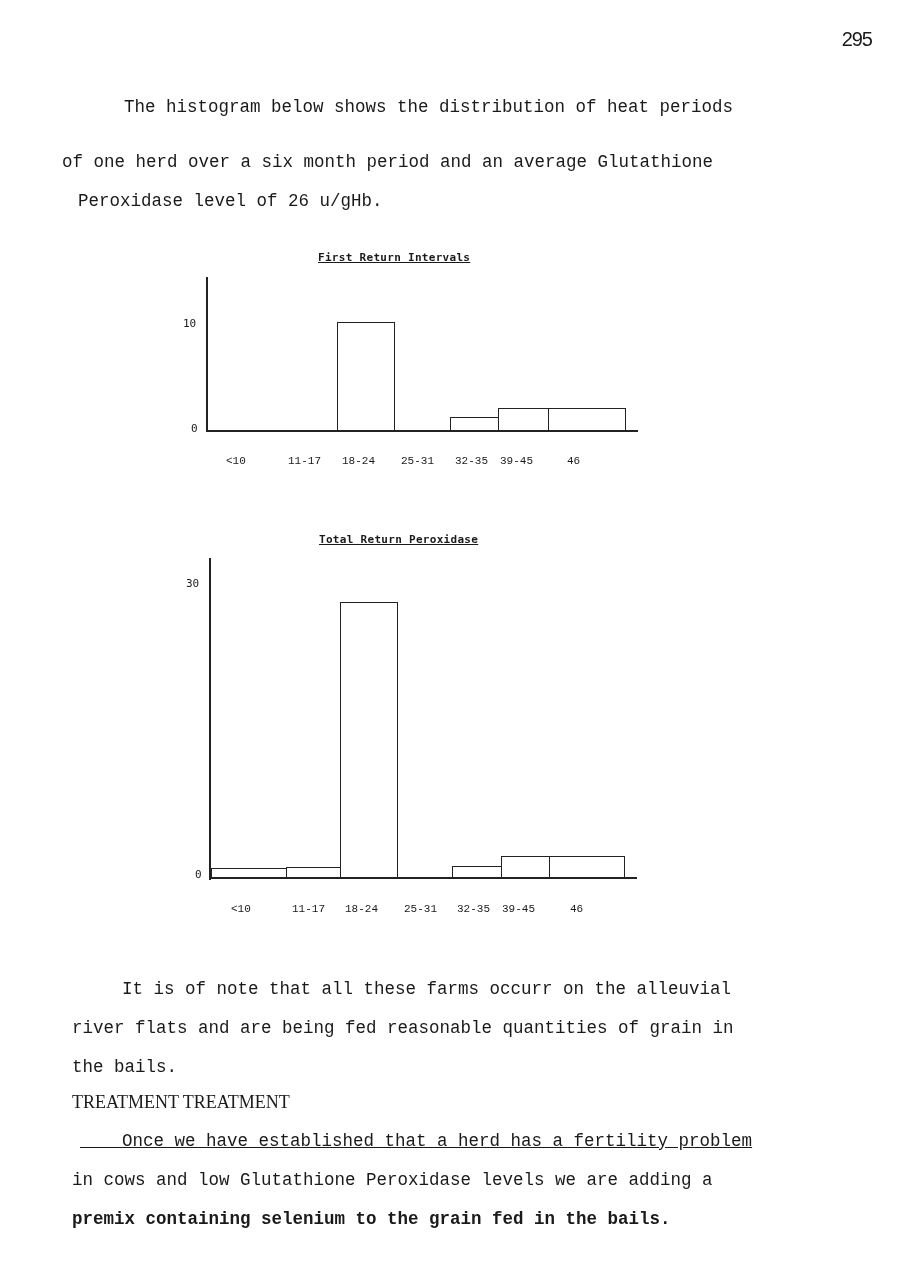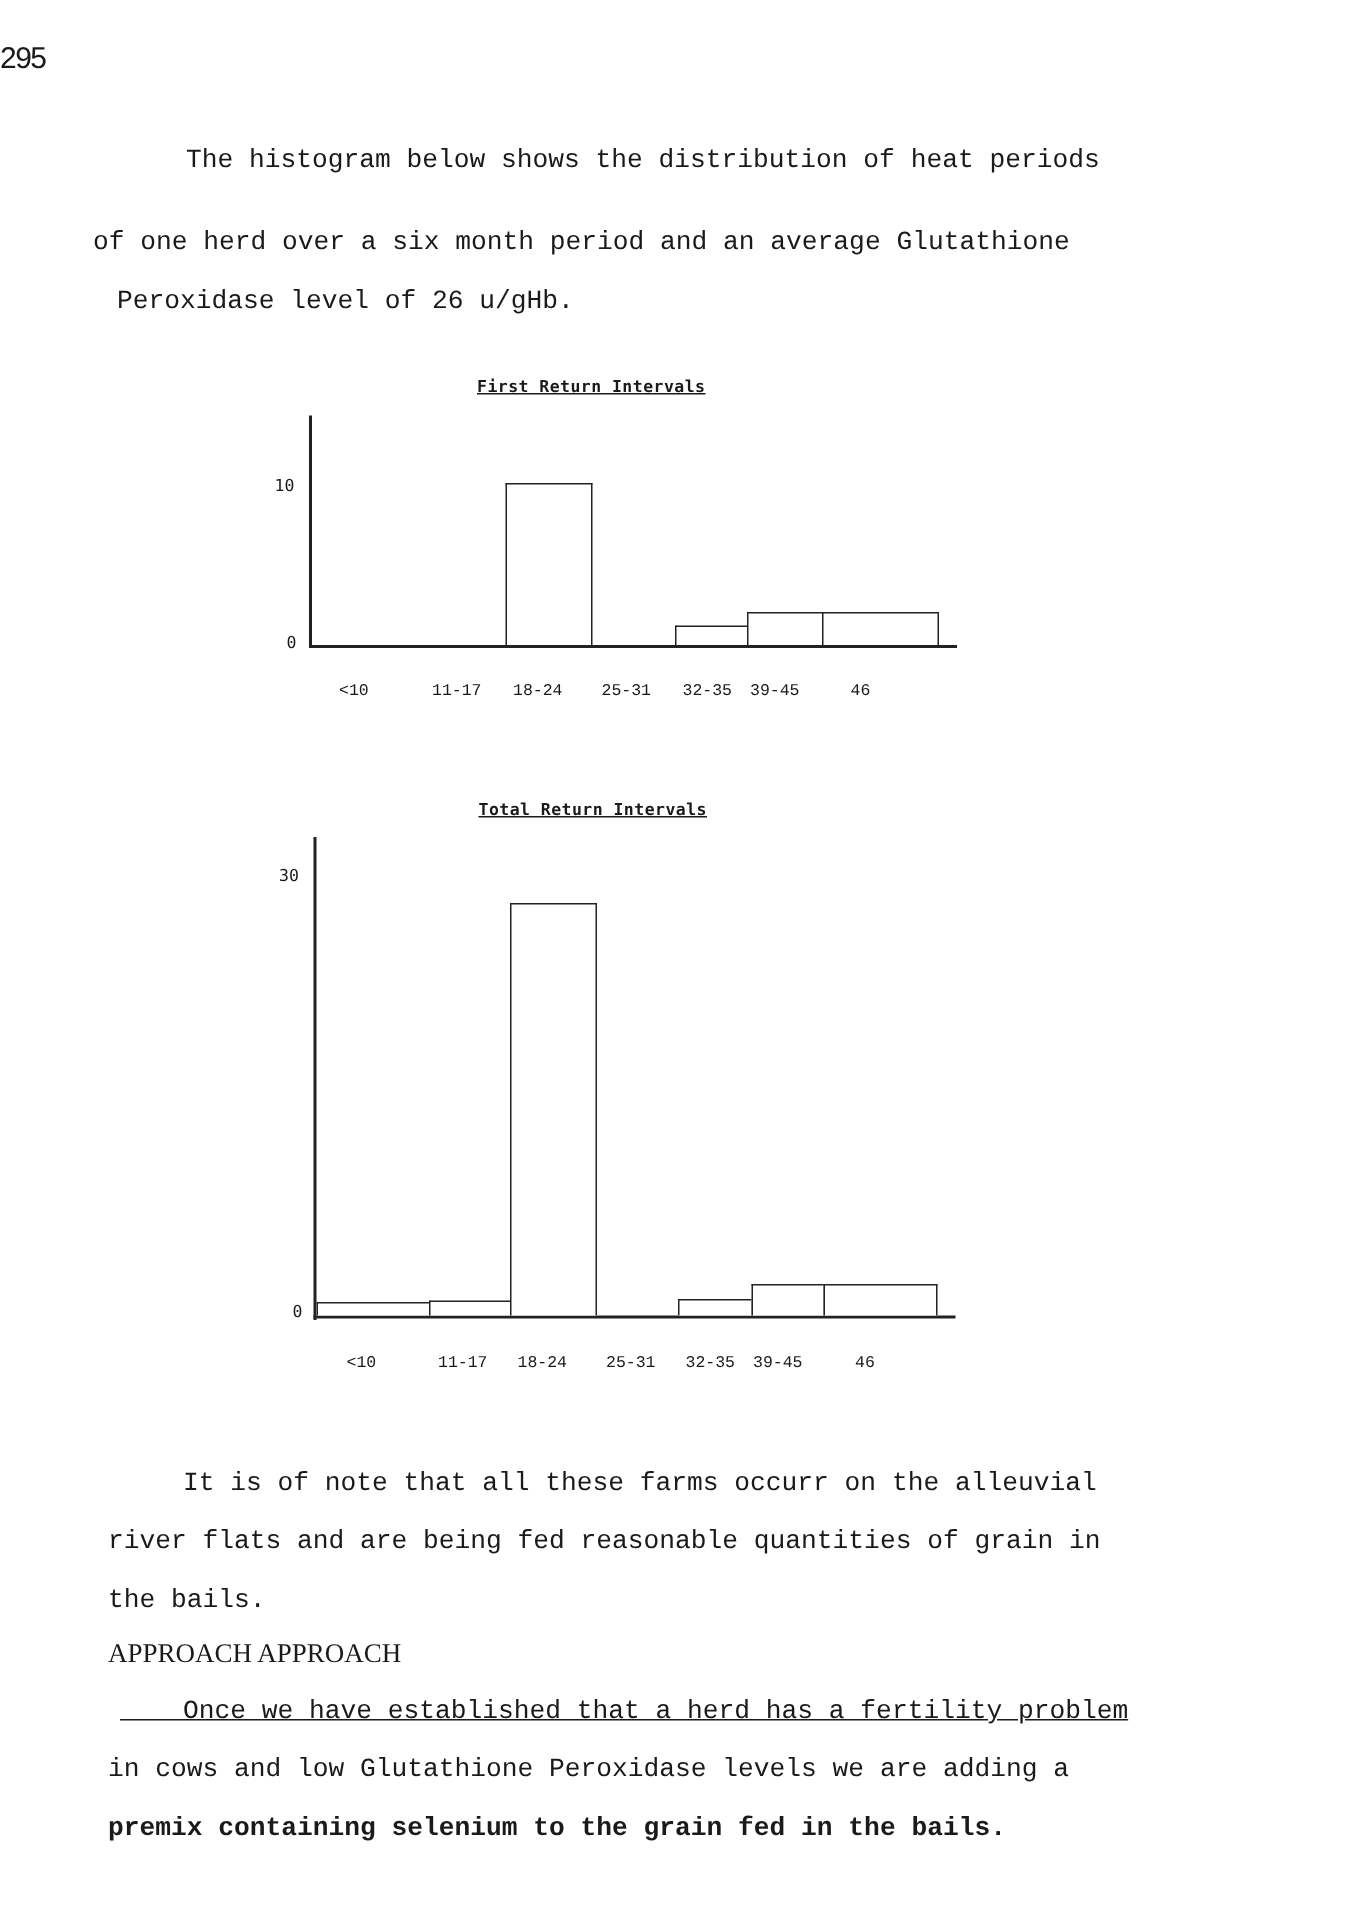--- a/index.html
+++ b/index.html
@@ -1,17 +1,17 @@
 <!DOCTYPE html>
 <html><head>
 <meta charset="utf-8">
 <style>
   html, body { margin: 0; padding: 0; background: #ffffff; }
   body { width: 900px; height: 1283px; position: relative; overflow: hidden; color: #1a1a1a; }
-  .page-number { position: absolute; top: 28px; left: 0; width: 872px; text-align: left; font-family: "Liberation Sans Narrow", "Liberation Sans", sans-serif; font-size: 20px; letter-spacing: -1px; }
+  .page-number { position: absolute; top: 28px; left: 0; width: 872px; text-align: right; font-family: "Liberation Sans Narrow", "Liberation Sans", sans-serif; font-size: 20px; letter-spacing: -1px; }
   .para { position: absolute; font-family: "Liberation Mono", "DejaVu Sans Mono", monospace; font-size: 17.5px; line-height: 39px; white-space: pre; }
   .heading { position: absolute; font-family: "Liberation Serif", "DejaVu Serif", serif; font-size: 18px; }
   .chart-title { position: absolute; font-family: "DejaVu Sans Mono", monospace; font-size: 11px; font-weight: bold; text-decoration: underline; letter-spacing: 0.3px; }
   .axis-label { position: absolute; font-family: "DejaVu Sans Mono", monospace; font-size: 11px; }
   .cat-label { position: absolute; font-family: Liberation Mono, monospace; font-size: 11px; margin-top: 16px; }
   .yaxis { position: absolute; width: 0; border-left: 2px solid #222; }
   .xaxis { position: absolute; height: 0; border-top: 2px solid #222; }
   .bar { position: absolute; border: 1.5px solid #222; border-bottom: none; box-sizing: border-box; background: #fff; }
 </style>
 </head>
@@ -40,21 +40,21 @@
   <div class="cat-label" style="top:439px; left:226px;">&lt;10</div>
   <div class="cat-label" style="top:439px; left:288px;">11-17</div>
   <div class="cat-label" style="top:439px; left:342px;">18-24</div>
   <div class="cat-label" style="top:439px; left:401px;">25-31</div>
   <div class="cat-label" style="top:439px; left:455px;">32-35</div>
   <div class="cat-label" style="top:439px; left:500px;">39-45</div>
   <div class="cat-label" style="top:439px; left:567px;">46</div>
 </div>
 
 <div>
-  <div class="chart-title" style="top:533px; left:319px;">Total Return Intervals</div>
+  <div class="chart-title" style="top:533px; left:319px;">Total Return Peroxidase</div>
   <div class="yaxis" style="left:209px; top:558px; height:322px;"></div>
   <div class="xaxis" style="left:209px; top:877px; width:428px;"></div>
   <div class="axis-label" style="top:577px; left:186px;">30</div>
   <div class="axis-label" style="top:868px; left:195px;">0</div>
 
   <div class="bar" style="left:211px; top:868px; width:76px; height:9px;"></div>
   <div class="bar" style="left:286px; top:867px; width:55px; height:10px;"></div>
   <div class="bar" style="left:340px; top:602px; width:58px; height:275px;"></div>
   <div class="bar" style="left:452px; top:866px; width:50px; height:11px;"></div>
   <div class="bar" style="left:501px; top:856px; width:49px; height:21px;"></div>
@@ -68,19 +68,19 @@
   <div class="cat-label" style="top:887px; left:502px;">39-45</div>
   <div class="cat-label" style="top:887px; left:570px;">46</div>
 </div>
 
 <div>
   <div class="para" style="top:970px; left:80px;">    It is of note that all these farms occurr on the alleuvial</div>
   <div class="para" style="top:1009px; left:72px;">river flats and are being fed reasonable quantities of grain in</div>
   <div class="para" style="top:1048px; left:72px;">the bails.</div>
 </div>
 
-<div class="heading" style="top:1092px; left:72px;">APPROACH APPROACH</div>
+<div class="heading" style="top:1092px; left:72px;">TREATMENT TREATMENT</div>
 
 <div>
   <div class="para" style="top:1122px; left:80px;text-decoration:underline;">    Once we have established that a herd has a fertility problem</div>
   <div class="para" style="top:1161px; left:72px;">in cows and low Glutathione Peroxidase levels we are adding a</div>
   <div class="para" style="top:1200px; left:72px;font-weight:bold;">premix containing selenium to the grain fed in the bails.</div>
 </div>
 
 </body></html>

